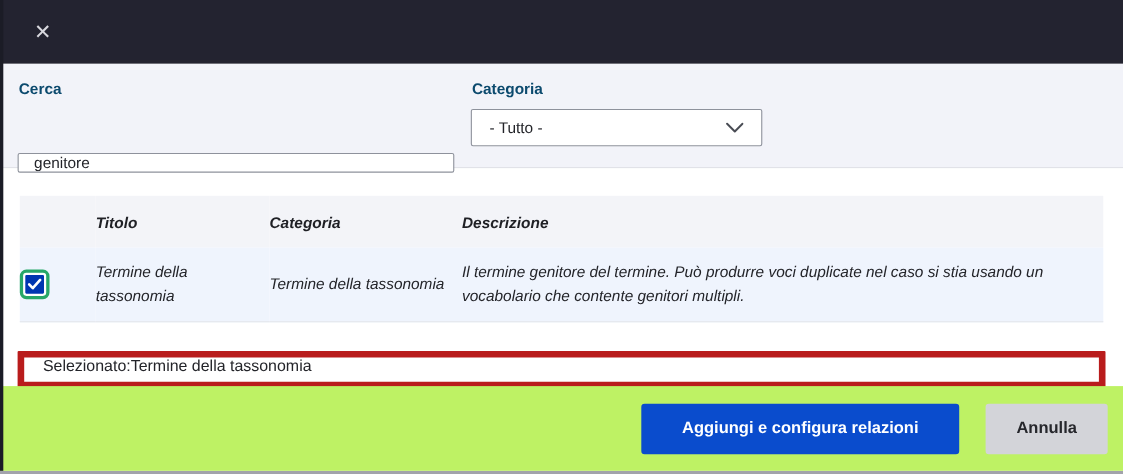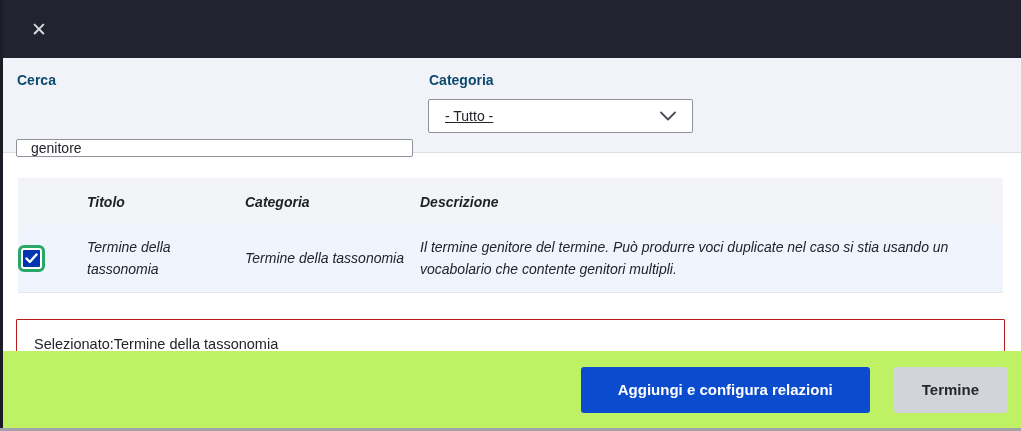--- a/index.html
+++ b/index.html
@@ -82,21 +82,21 @@
     height: 34px;
     border: 1px solid #8e929c;
     border-radius: 2px;
     background: #ffffff;
     display: flex;
     align-items: center;
     justify-content: space-between;
     padding: 0 16px;
     cursor: pointer;
   }
-  .select-value { font-size: 14px; color: #232429; text-decoration: underline; }
+  .select-value { font-size: 14px; color: #232429; }
   .chevron-svg { width: 16px; height: 10px; }
   
   .table-wrap { padding: 25px 18px 0 18px; background: #ffffff; font-style: italic; }
   table.results {
     width: 100%;
     border-collapse: collapse;
     table-layout: fixed;
     font-size: 14px;
   }
   table.results th {
@@ -131,25 +131,25 @@
     align-items: center;
     justify-content: center;
     margin-left: 3px;
     cursor: pointer;
   }
   .check-svg { width: 13px; height: 11px; }
   
   .selected-box {
     margin: 26px 16px 0 16px;
     height: 34px;
-    border: 1px solid #b91c1c;
+    border: 6px solid #b91c1c;
     border-radius: 1px;
     background: #ffffff;
     display: flex;
-    align-items: flex-end;
+    align-items: flex-start;
     padding: 0 17px;
     font-size: 14.5px;
     color: #232429;
   }
   
   .dlg-footer {
     position: absolute;
     left: 0; right: 0; bottom: 0;
     height: 77px;
     background: #bef264;
@@ -237,15 +237,15 @@
       </tbody>
     </table>
   </div>
 
   <div class="selected-box">
     <span>Selezionato:Termine della tassonomia</span>
   </div>
 
   <div class="dlg-footer">
     <button class="btn btn-primary">Aggiungi e configura relazioni</button>
-    <button class="btn btn-cancel">Termine</button>
+    <button class="btn btn-cancel">Annulla</button>
   </div>
 </div>
 
 </body></html>

